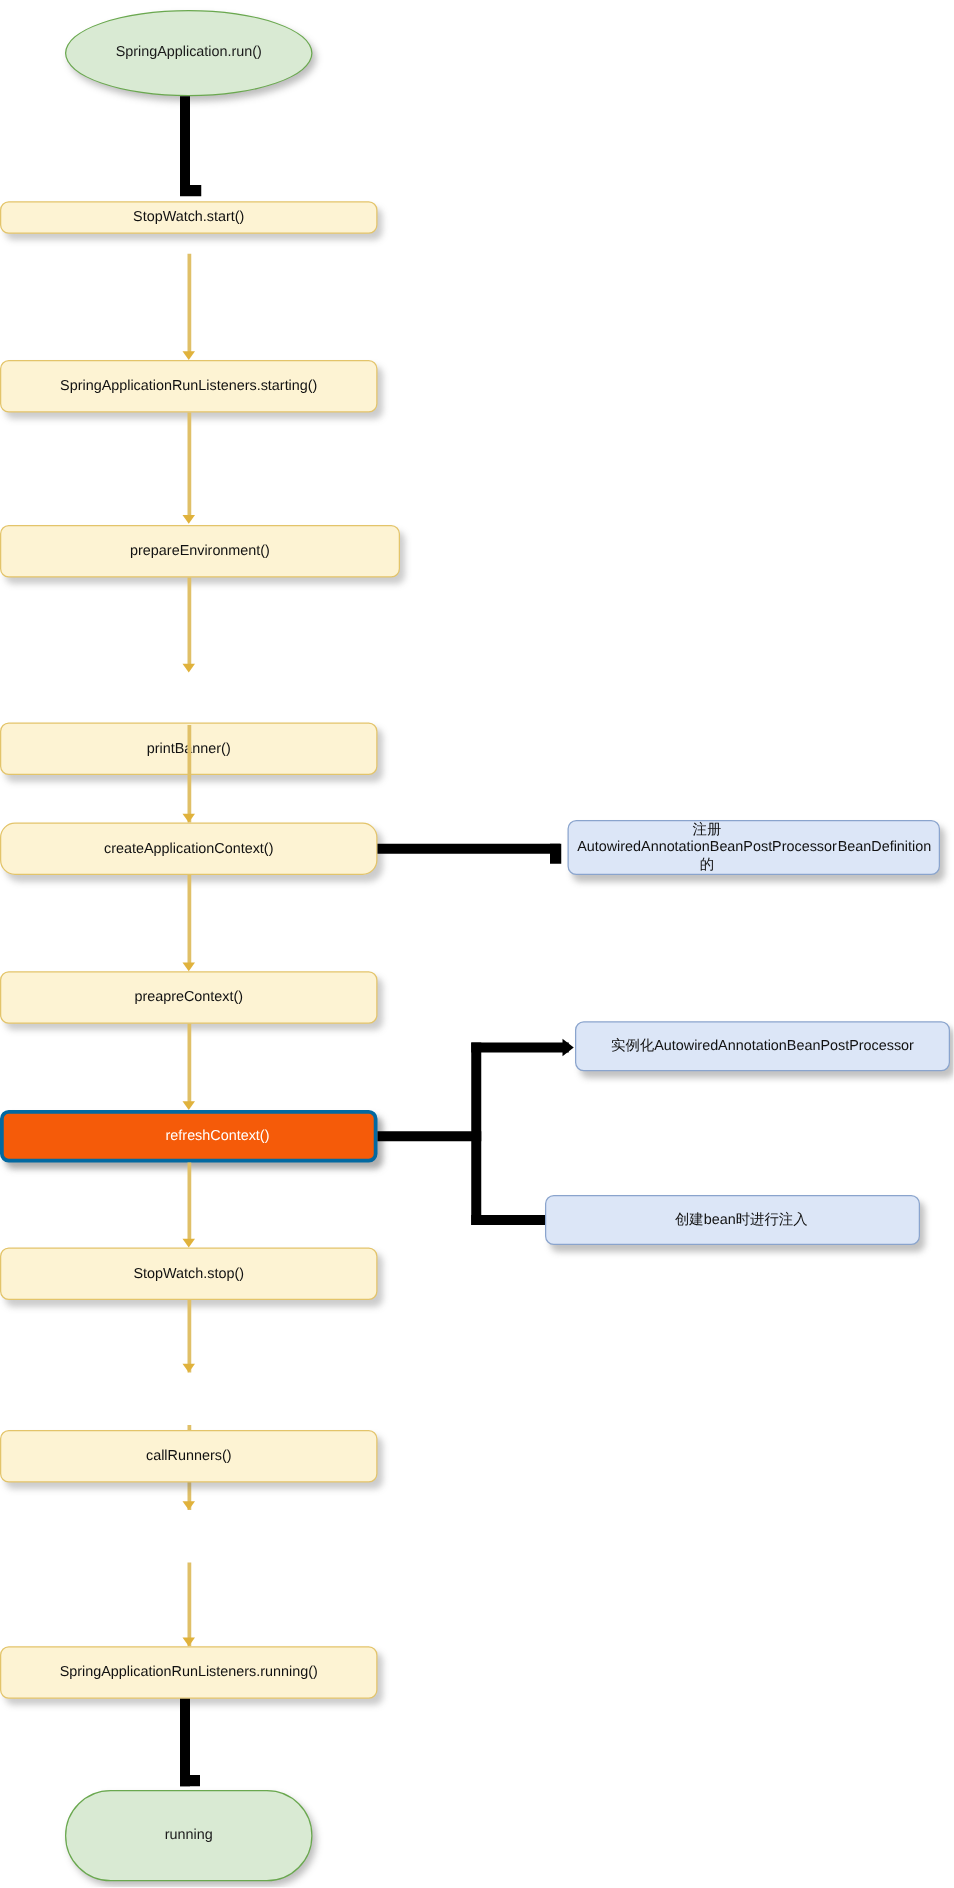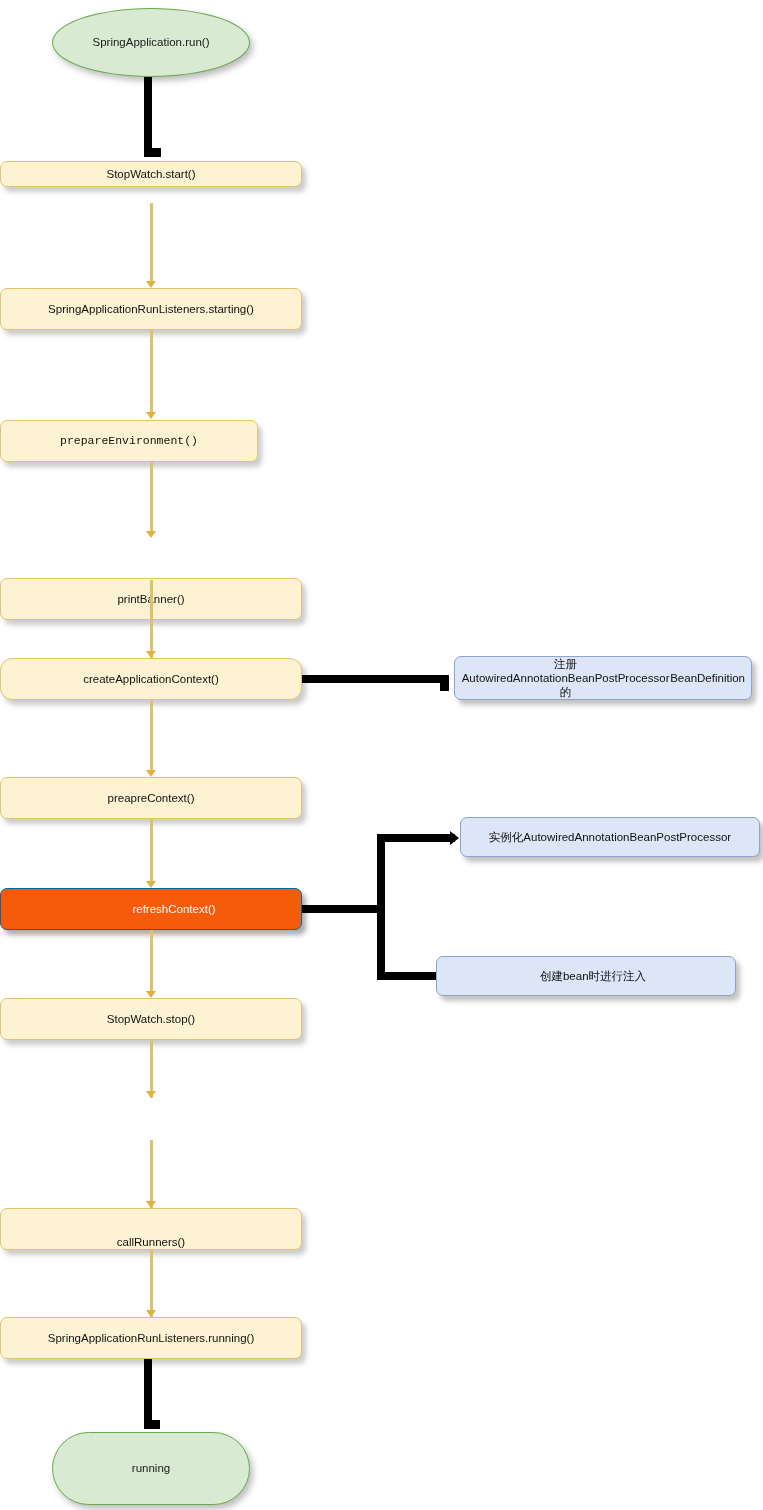--- a/index.html
+++ b/index.html
@@ -51,21 +51,21 @@
     background: #fdf3d3;
     border: 1px solid #e3c46a;
     border-radius: 7px;
     color: #111111;
     font-size: 11.5px;
     box-shadow: 4px 5px 5px rgba(120,120,120,0.38);
   }
 
   .node-process.highlight {
     background: #f55b09;
-    border: 1px solid #0369a1;
+    border: 3px solid #0369a1;
     color: #ffffff;
     box-shadow: 4px 5px 5px rgba(105,105,105,0.55);
     padding-left: 46px;
   }
 
   .node-note {
     background: #dce6f7;
     border: 1px solid #8aa4cd;
     border-radius: 7px;
     color: #111111;
@@ -124,21 +124,21 @@
   <div class="conn link-v" style="left:150px; top:203px; width:3px; height:80px;"></div>
   <div class="conn link-arrow-down" style="left:146px; top:281px;"></div>
 
   <div class="node node-process" style="left:0px; top:288px; width:302px; height:42px;">
     <span class="label-text">SpringApplicationRunListeners.starting()</span>
   </div>
 
   <div class="conn link-v" style="left:150px; top:330px; width:3px; height:82px;"></div>
   <div class="conn link-arrow-down" style="left:146px; top:412px;"></div>
 
-  <div class="node node-process" style="left:0px; top:420px; width:258px; height:42px;font-family:Liberation Mono, monospace;">
+  <div class="node node-process" style="left:0px; top:420px; width:320px; height:42px;">
     <span class="label-text">prepareEnvironment()</span>
   </div>
 
   <div class="conn link-v" style="left:150px; top:462px; width:3px; height:71px;"></div>
   <div class="conn link-arrow-down" style="left:146px; top:531px;"></div>
 
   <div class="node node-process" style="left:0px; top:538px; width:302px; height:42px;margin-top:40px;">
     <span class="label-text">printBanner()</span>
   </div>
 
@@ -193,21 +193,21 @@
     <span class="label-text">StopWatch.stop()</span>
   </div>
 
   <div class="conn link-v" style="left:150px; top:1040px; width:3px; height:58px;"></div>
   <div class="conn link-arrow-down" style="left:146px; top:1091px;"></div>
 
 
   <div class="conn link-v" style="left:150px; top:1140px; width:3px; height:68px;"></div>
   <div class="conn link-arrow-down" style="left:146px; top:1201px;"></div>
 
-  <div class="node node-process" style="left:0px; top:1208px; width:302px; height:42px;align-items:flex-end;">
+  <div class="node node-process" style="left:0px; top:1144px; width:302px; height:42px;">
     <span class="label-text">callRunners()</span>
   </div>
 
   <div class="conn link-v" style="left:150px; top:1250px; width:3px; height:67px;"></div>
   <div class="conn link-arrow-down" style="left:146px; top:1310px;"></div>
 
   <div class="node node-process" style="left:0px; top:1317px; width:302px; height:42px;">
     <span class="label-text">SpringApplicationRunListeners.running()</span>
   </div>
 

